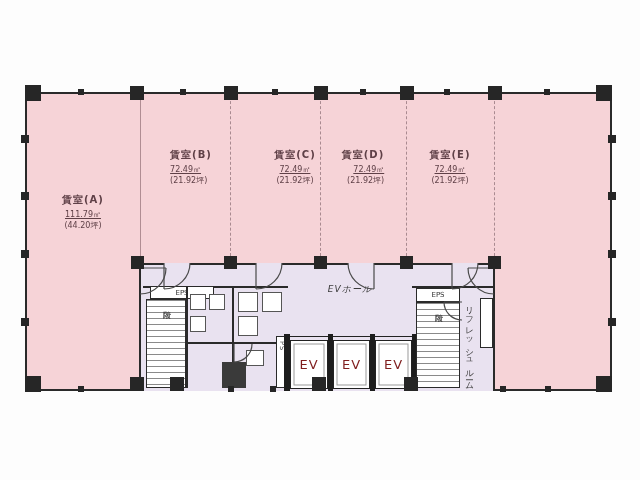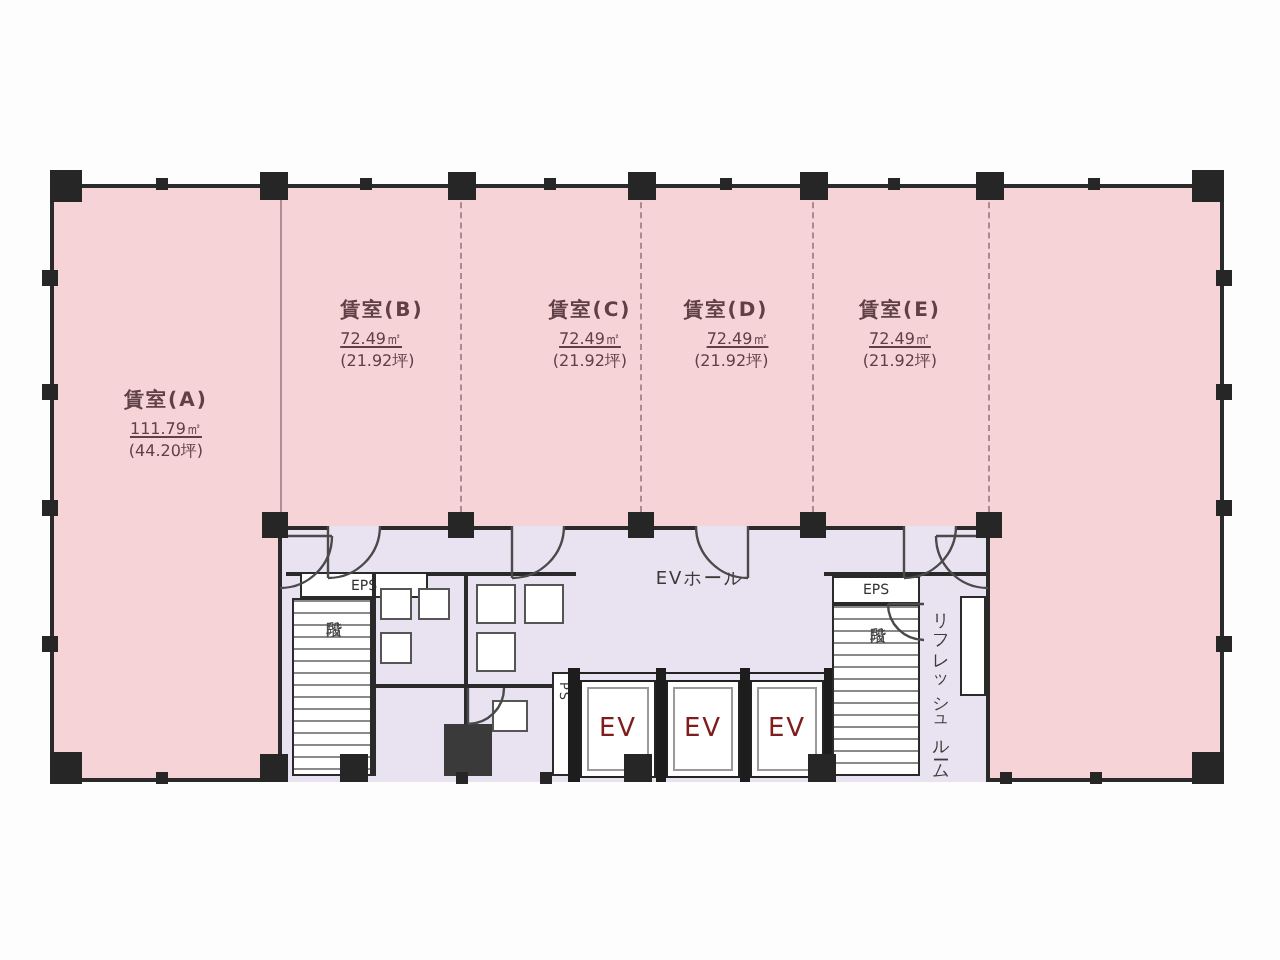--- a/index.html
+++ b/index.html
@@ -23,21 +23,21 @@
   .dashdiv{width:0;border-left:1px dashed #a98a90;}
   
   .col{background:#262626;}
   .dot{background:#262626;}
   
   .core-bg{left:140px;top:263px;width:354px;height:128px;background:#e9e2f0;}
   .stair{background:#ffffff;background-image:repeating-linear-gradient(180deg,#8a8a8a 0,#8a8a8a 1px,transparent 1px,transparent 6px);border:1.5px solid #2a2a2a;box-sizing:border-box;}
   .stair-label{writing-mode:vertical-rl;font-size:8px;color:#444;background:rgba(255,255,255,.55);padding:1px 0;}
   .whitebox{background:#fff;border:1.2px solid #2a2a2a;box-sizing:border-box;}
   .tinytext{font-size:7px;color:#333;display:flex;align-items:center;justify-content:center;}
-  .ev-hall-label{font-size:9px;color:#3a3a3a;letter-spacing:1px;text-align:center;}
+  .ev-hall-label{font-size:9px;color:#3a3a3a;letter-spacing:1px;text-align:center;font-style:italic;}
   .ev-box{background:#fff;border:1.5px solid #222;box-sizing:border-box;box-shadow:inset 0 0 0 2.5px #fff,inset 0 0 0 3.5px #9a9a9a;display:flex;align-items:center;justify-content:center;}
   .ev-box span{font-size:13px;color:#7f1d1d;letter-spacing:1px;}
   .post{background:#1d1d1d;}
   .v-label{writing-mode:vertical-rl;font-size:8.5px;color:#3a3a3a;letter-spacing:1px;}
   .darkbox{background:#3a3a3a;}
   .fixture{background:#fff;border:1px solid #555;box-sizing:border-box;}
   svg.overlay{position:absolute;left:0;top:0;pointer-events:none;}
 </style>
 </head>
 <body>

